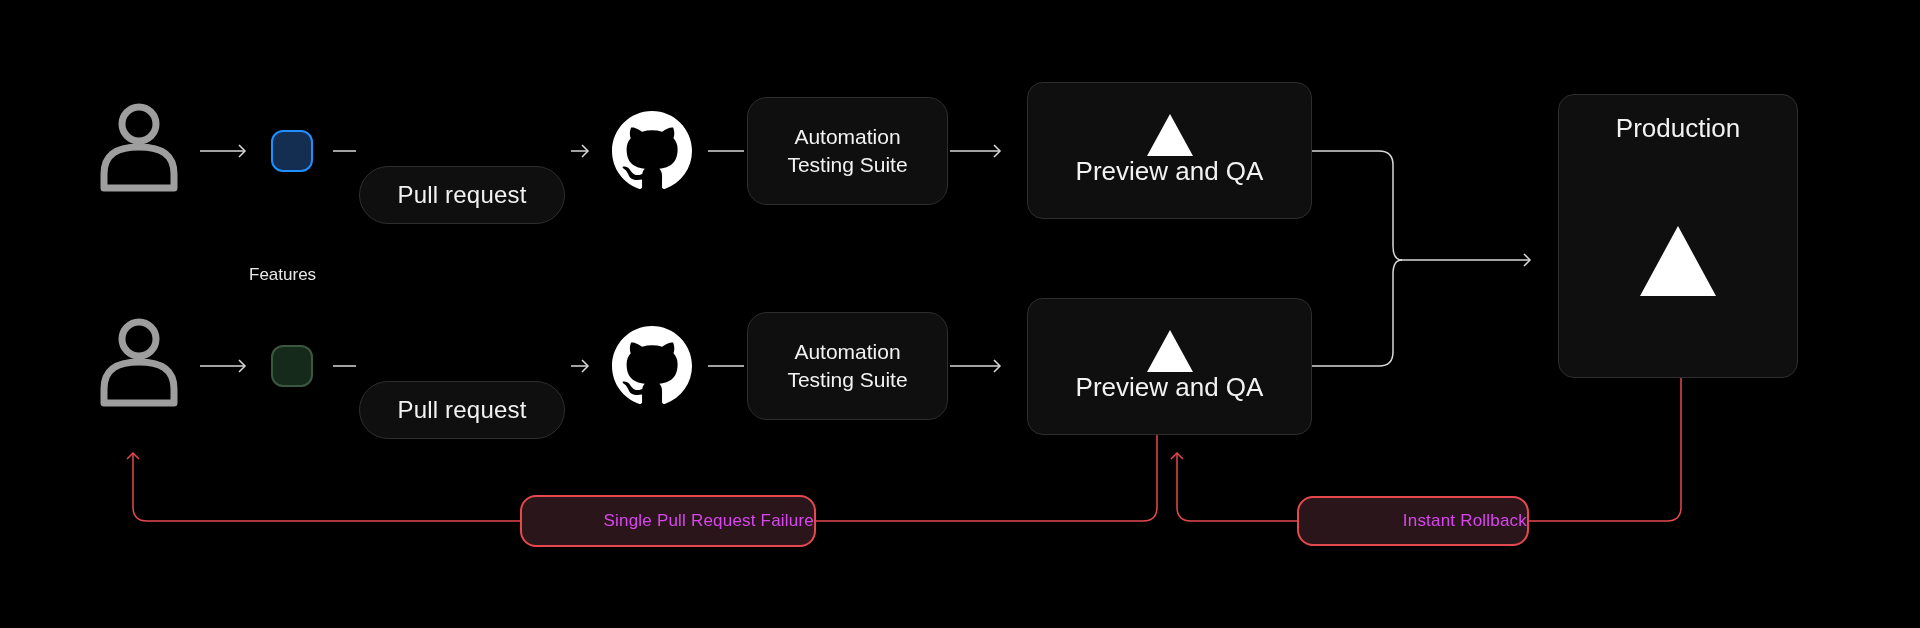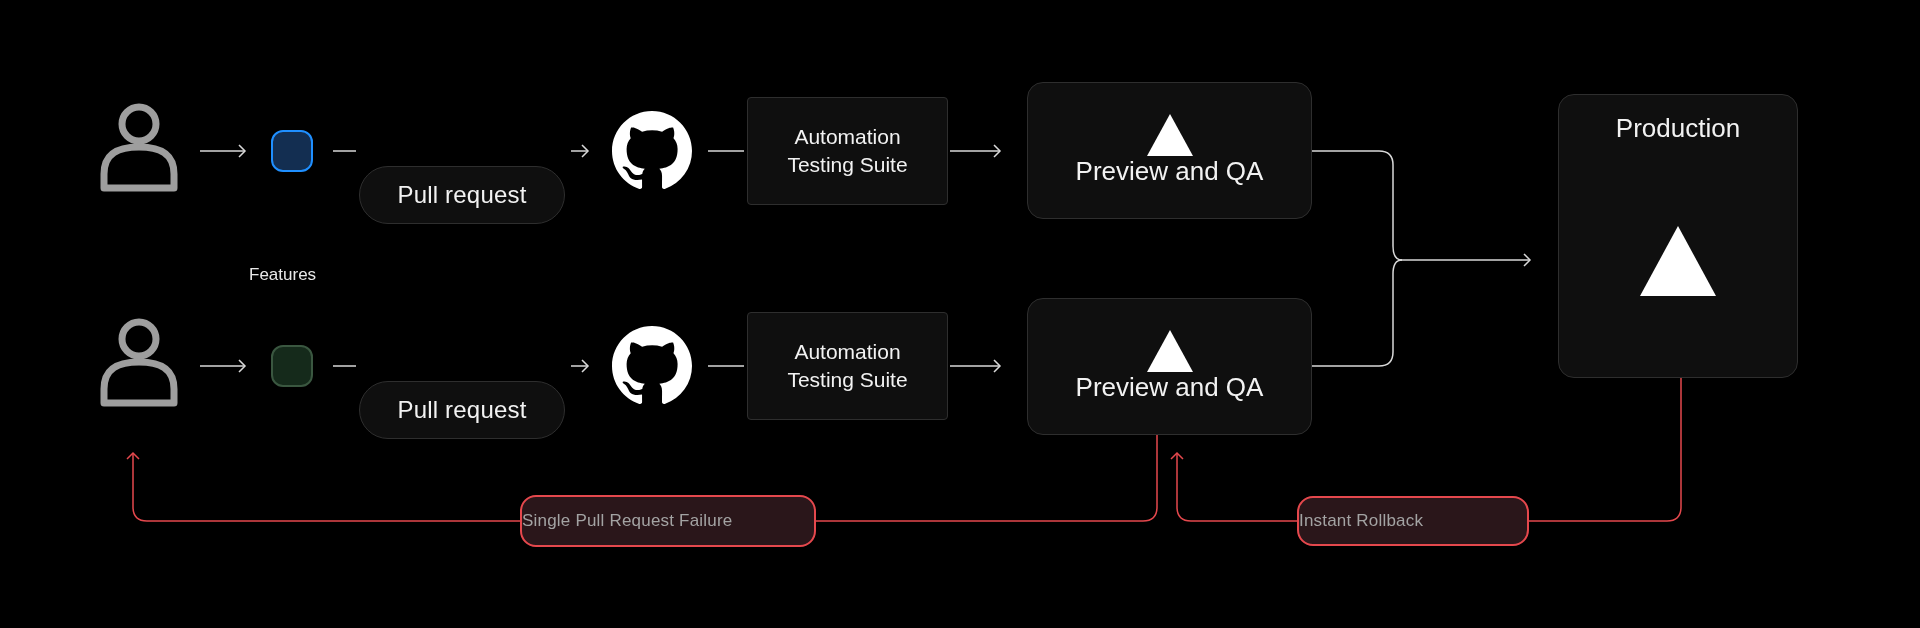--- a/index.html
+++ b/index.html
@@ -2,28 +2,28 @@
 <html><head>
 <meta charset="utf-8">
 <style>
   html,body{margin:0;padding:0;background:#000;}
   .canvas{position:relative;width:1920px;height:628px;background:#000;overflow:hidden;
           font-family:"Liberation Sans",sans-serif;}
   .abs{position:absolute;}
   .node{position:absolute;box-sizing:border-box;background:#0f0f0f;border:1.5px solid #2e2e2e;
         color:#f2f2f2;display:flex;align-items:center;justify-content:center;text-align:center;}
   .pill{border-radius:29px;font-size:24px;letter-spacing:.2px;margin-top:44px;}
-  .atbox{border-radius:4px;font-size:21px;line-height:1.32;}
+  .atbox{border-radius:20px;font-size:21px;line-height:1.32;}
   .pvbox{border-radius:16px;flex-direction:column;font-size:26px;}
   .prodbox{border-radius:16px;flex-direction:column;justify-content:flex-start;font-size:26px;}
   .branch-square{position:absolute;width:42px;height:42px;border-radius:12px;
                  box-sizing:border-box;border:2px solid #888;}
   .features{position:absolute;color:#e8e8e8;font-size:17px;}
   .annotation{position:absolute;box-sizing:border-box;background:#2a161a;border:2px solid #e5484d;
-              border-radius:16px;color:#a3a3a3;display:flex;align-items:center;justify-content:flex-start;
+              border-radius:16px;color:#d946ef;display:flex;align-items:center;justify-content:flex-end;
               font-size:17px;letter-spacing:.2px;}
   svg{display:block;}
   .connector-layer{position:absolute;left:0;top:0;}
 </style>
 </head>
 <body>
 
 <div class="canvas">
 
   <svg class="connector-layer" width="1920" height="628" viewBox="0 0 1920 628">

